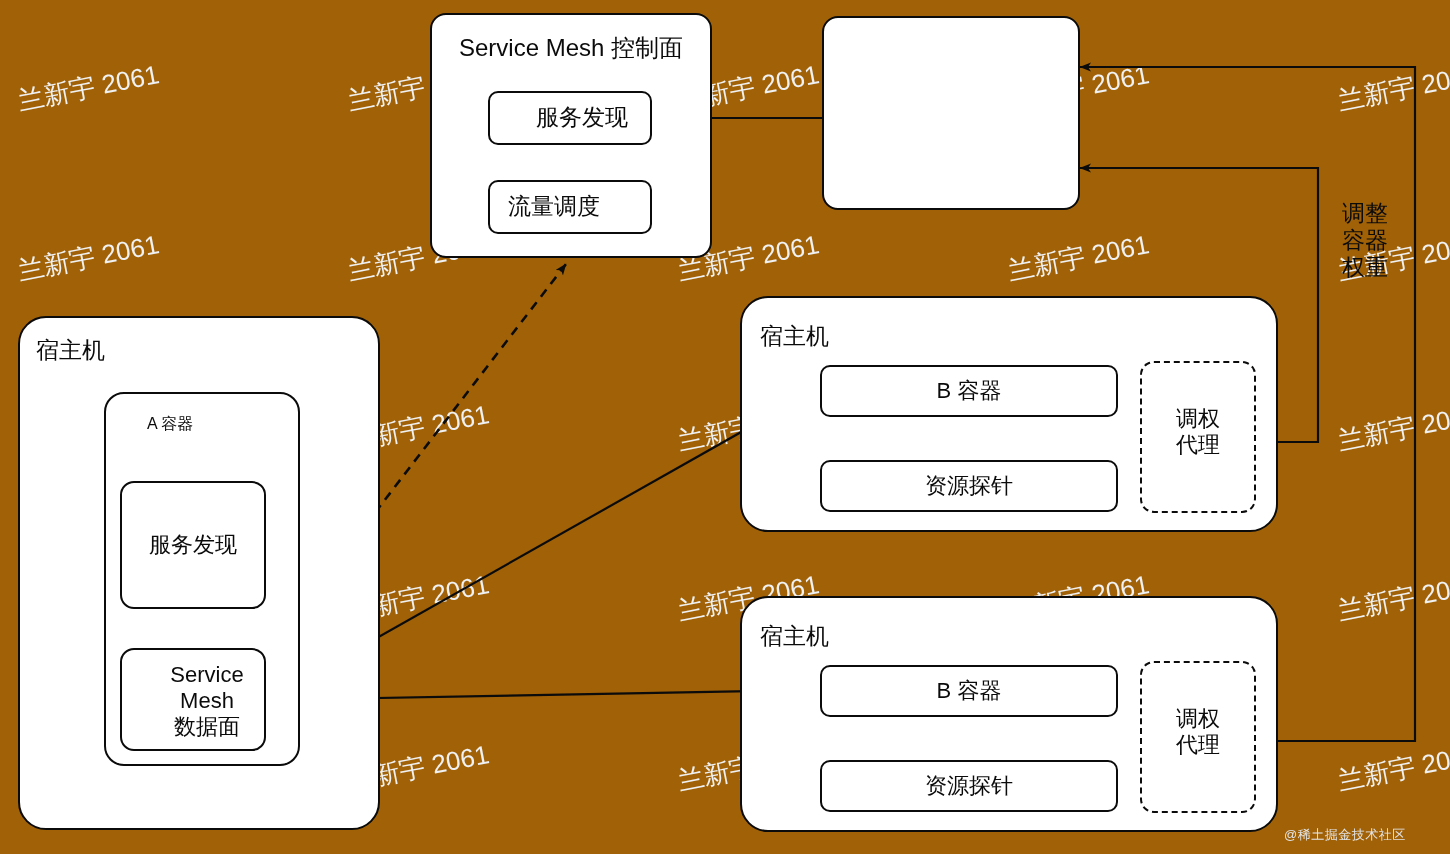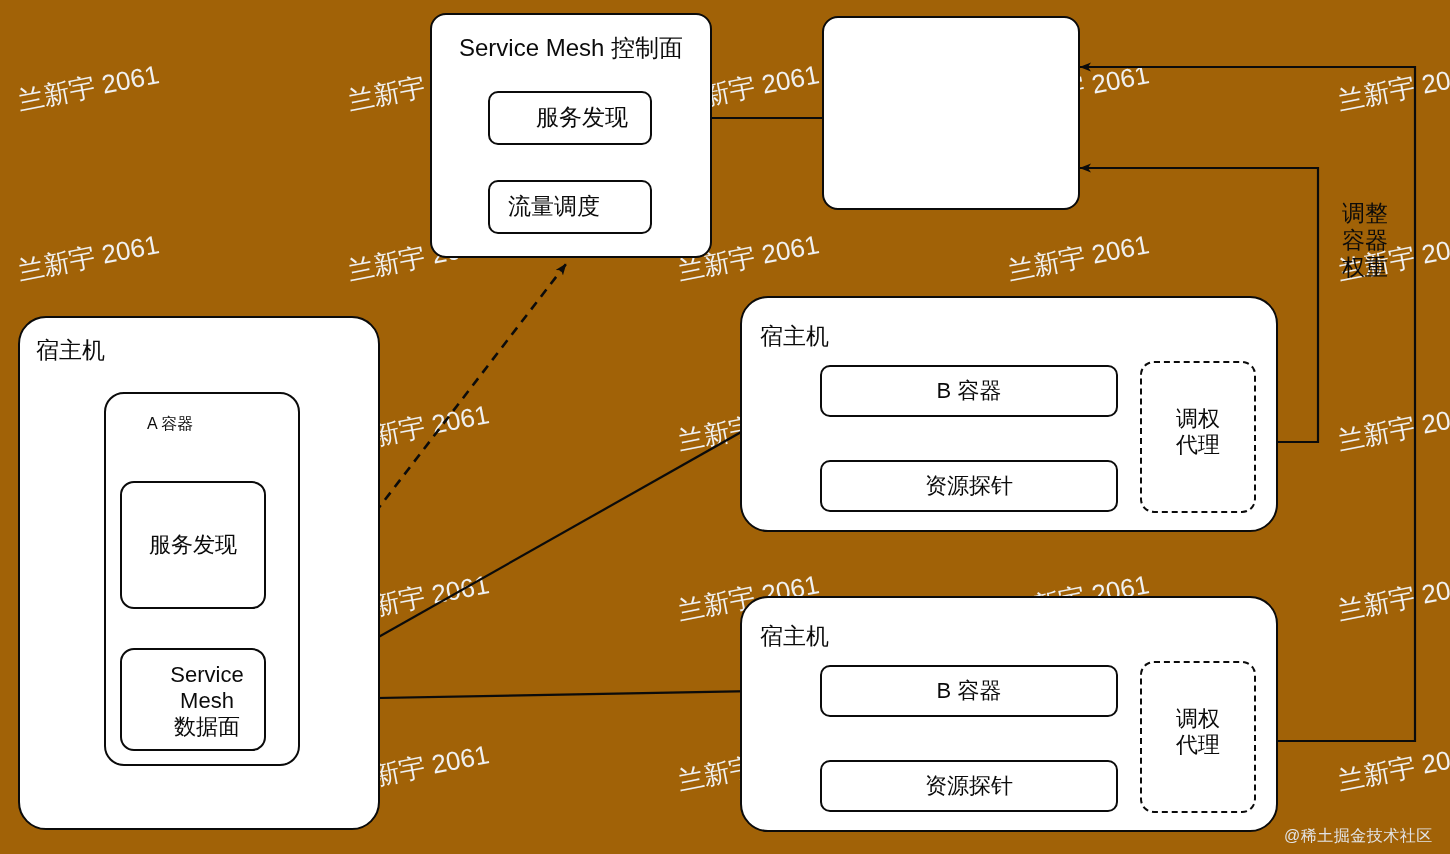--- a/index.html
+++ b/index.html
@@ -47,21 +47,21 @@
   }
   .wm-text {
     font-family: "Liberation Sans", "DejaVu Sans", sans-serif;
     font-size: 26px;
     fill: #f0f1f2;
   }
   .credit {
     position: absolute;
     z-index: 4;
     color: #e2e3e5;
-    font-size: 16px;
+    font-size: 13px;
     letter-spacing: 0.5px;
   }
 </style>
 </head>
 <body>
 
 <div id="canvas">
 
   <svg class="layer" id="wm-layer">
     <defs>

